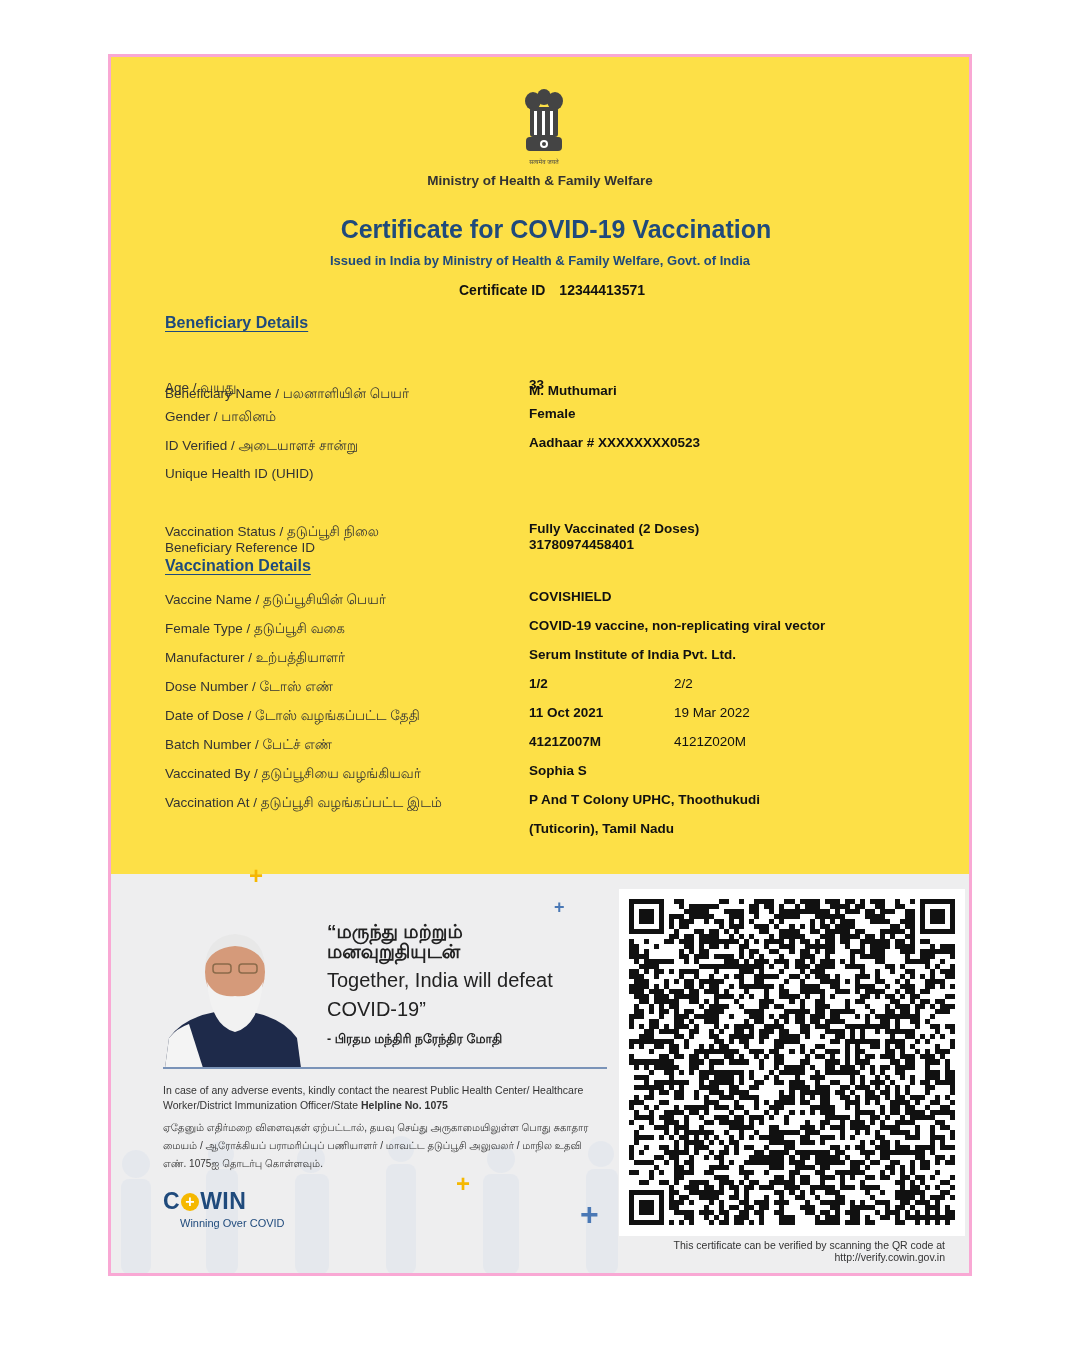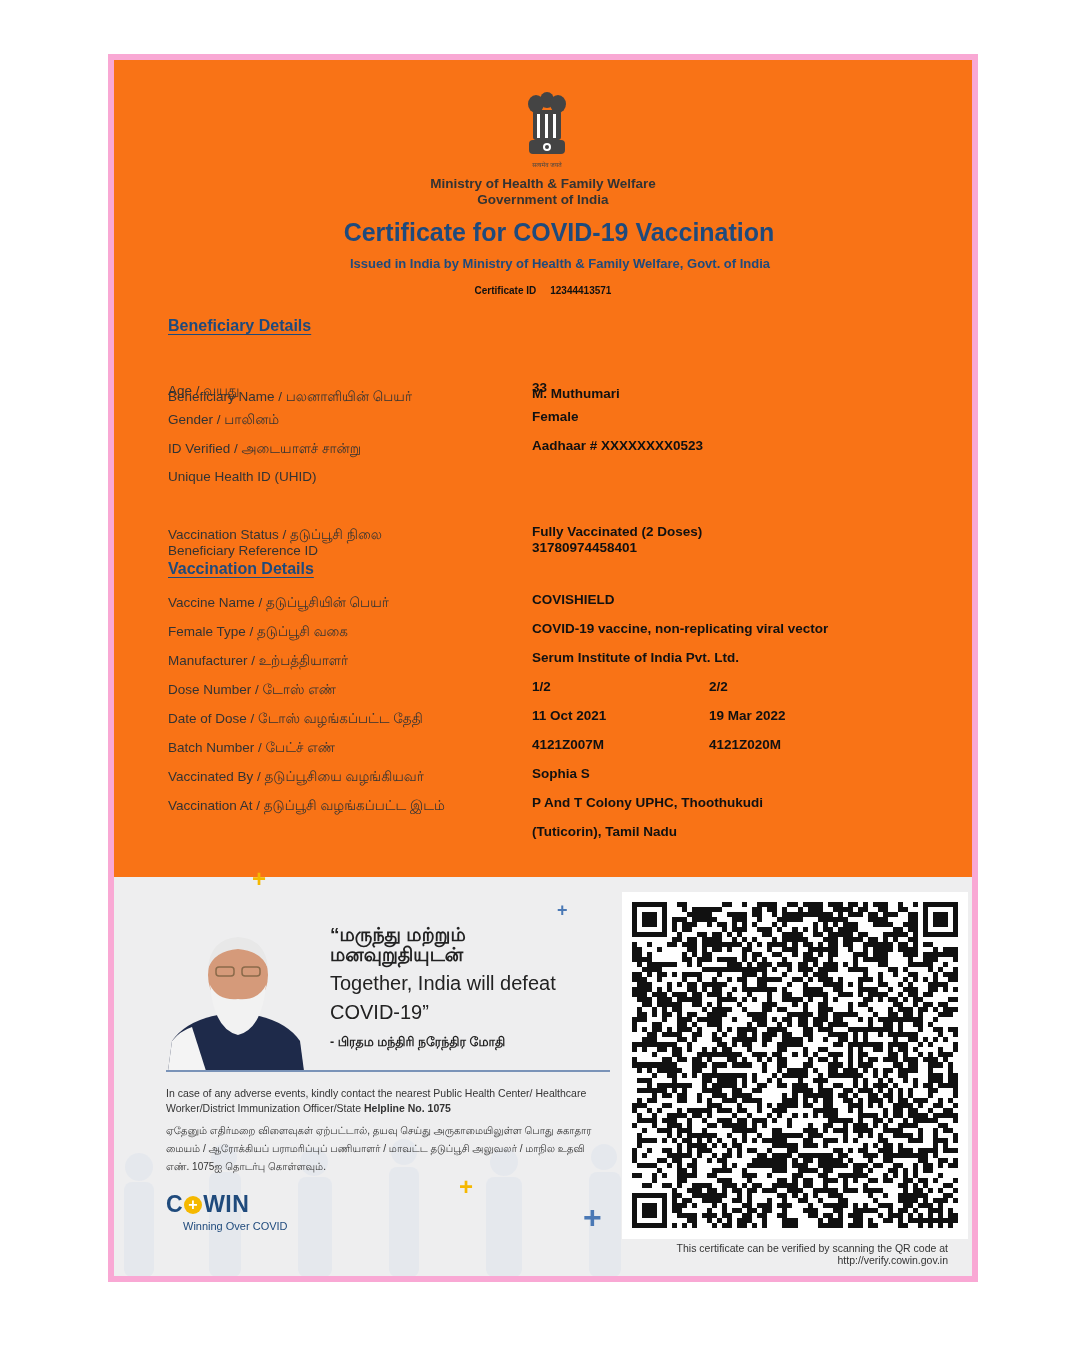--- a/index.html
+++ b/index.html
@@ -1,28 +1,28 @@
 <!DOCTYPE html>
 <html><head>
 <meta charset="utf-8">
 <style>
   html, body { margin:0; padding:0; background:#ffffff; }
   body { width:1080px; height:1360px; position:relative; font-family:"Liberation Sans", sans-serif; color:#222; }
-  .frame { position:absolute; left:108px; top:54px; width:858px; height:1216px; border:6px solid #f9a8d4; background:#f97316; overflow:hidden; }
+  .frame { position:absolute; left:108px; top:54px; width:858px; height:1216px; border:3px solid #f9a8d4; background:#fde047; overflow:hidden; }
   .emblem { position:absolute; left:405px; top:28px; width:56px; height:84px; }
   .ministry { position:absolute; left:0; width:858px; top:116px; text-align:center; font-weight:bold; font-size:13.5px; color:#333; line-height:16px; }
   .title { position:absolute; left:16px; width:858px; top:158px; text-align:center; font-weight:bold; font-size:25px; color:#1f4a7c; }
-  .subtitle { position:absolute; left:0; width:858px; top:196px; text-align:center; font-weight:bold; font-size:13px; color:#1f4a7c;padding-left:17px; }
-  .certid { position:absolute; left:0; width:858px; top:225px; text-align:center; font-weight:bold; font-size:10px; color:#111; }
+  .subtitle { position:absolute; left:0; width:858px; top:196px; text-align:center; font-weight:bold; font-size:13px; color:#1f4a7c; }
+  .certid { position:absolute; left:12px; width:858px; top:225px; text-align:center; font-weight:bold; font-size:14px; color:#111; }
   .certid .val { margin-left:14px; }
   .section-title { position:absolute; left:54px; font-weight:bold; font-size:16px; color:#1f4a7c; text-decoration:underline; text-underline-offset:3px; }
   .row { position:absolute; left:54px; width:760px; height:22px; font-size:13.5px; }
   .row .lbl { position:absolute; left:0; top:0; color:#333; }
   .row .val { position:absolute; left:364px; top:-3px; font-weight:bold; color:#111; }
-  .row .val2 { position:absolute; left:509px; top:-3px; font-weight:bold; color:#111;margin-left:32px; }
+  .row .val2 { position:absolute; left:509px; top:-3px; font-weight:normal; color:#111; }
   .bottom { position:absolute; left:0; top:817px; width:858px; height:399px; background:#eeeeef; }
   .bg-figs { position:absolute; left:0; top:250px; width:858px; height:150px; opacity:0.5; }
   .plus { position:absolute; font-weight:bold; line-height:1; }
   .photo { position:absolute; left:52px; top:52px; width:140px; height:142px; }
   .quote-tamil { position:absolute; left:216px; top:48px; font-size:19px; font-weight:bold; color:#222; line-height:20px; width:260px; }
   .quote-en { position:absolute; left:216px; top:92px; font-size:20px; color:#222; line-height:29px; width:270px; }
   .quote-by { position:absolute; left:216px; top:158px; font-size:12.5px; font-weight:bold; color:#222; }
   .divider { position:absolute; left:52px; top:193px; width:444px; height:2px; background:#7a93b8; }
   .adverse-en { position:absolute; left:52px; top:209px; width:440px; font-size:10.5px; color:#333; line-height:15px; }
   .adverse-ta { position:absolute; left:52px; top:245px; width:440px; font-size:10px; color:#333; line-height:18px; }
@@ -51,21 +51,20 @@
       <rect x="26" y="26" width="3" height="24"></rect>
       <rect x="34" y="26" width="3" height="24"></rect>
       <circle cx="28" cy="59" r="4"></circle>
     </g>
     <circle cx="28" cy="59" r="2" fill="#444"></circle>
     <text x="28" y="79" text-anchor="middle" font-size="6" fill="#444" font-family="DejaVu Sans, sans-serif">सत्यमेव जयते</text>
   </svg>
 
   <div class="ministry">
     <div>Ministry of Health &amp; Family Welfare</div>
-    <div>Government of India</div>
   </div>
   <div class="title">Certificate for COVID-19 Vaccination</div>
   <div class="subtitle">Issued in India by Ministry of Health &amp; Family Welfare, Govt. of India</div>
   <div class="certid">
     <span>Certificate ID</span><span class="val">12344413571</span>
   </div>
 
   <div class="section-title" style="top:257px;">Beneficiary Details</div>
 
   <div class="row" style="top:294px;margin-top:35px;">

